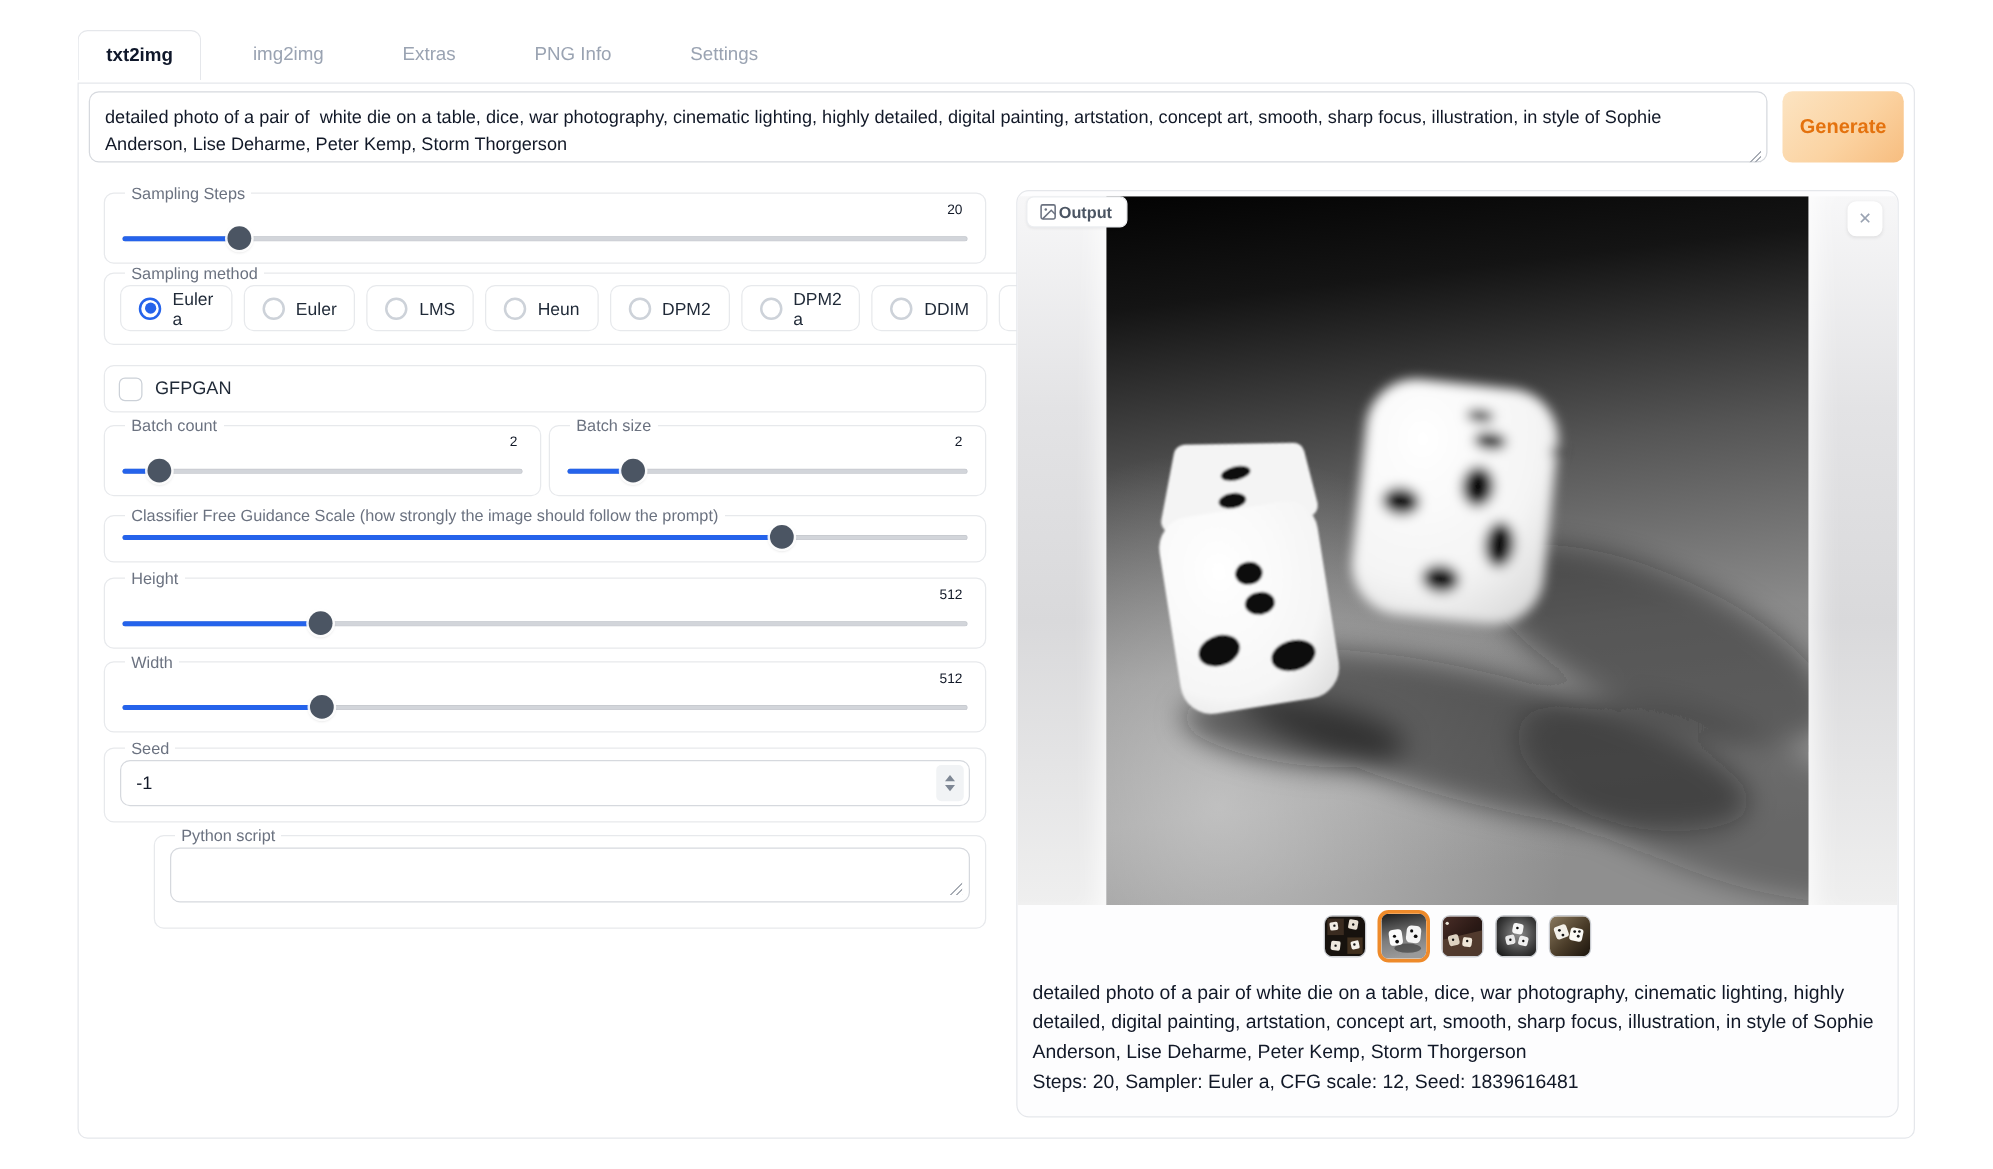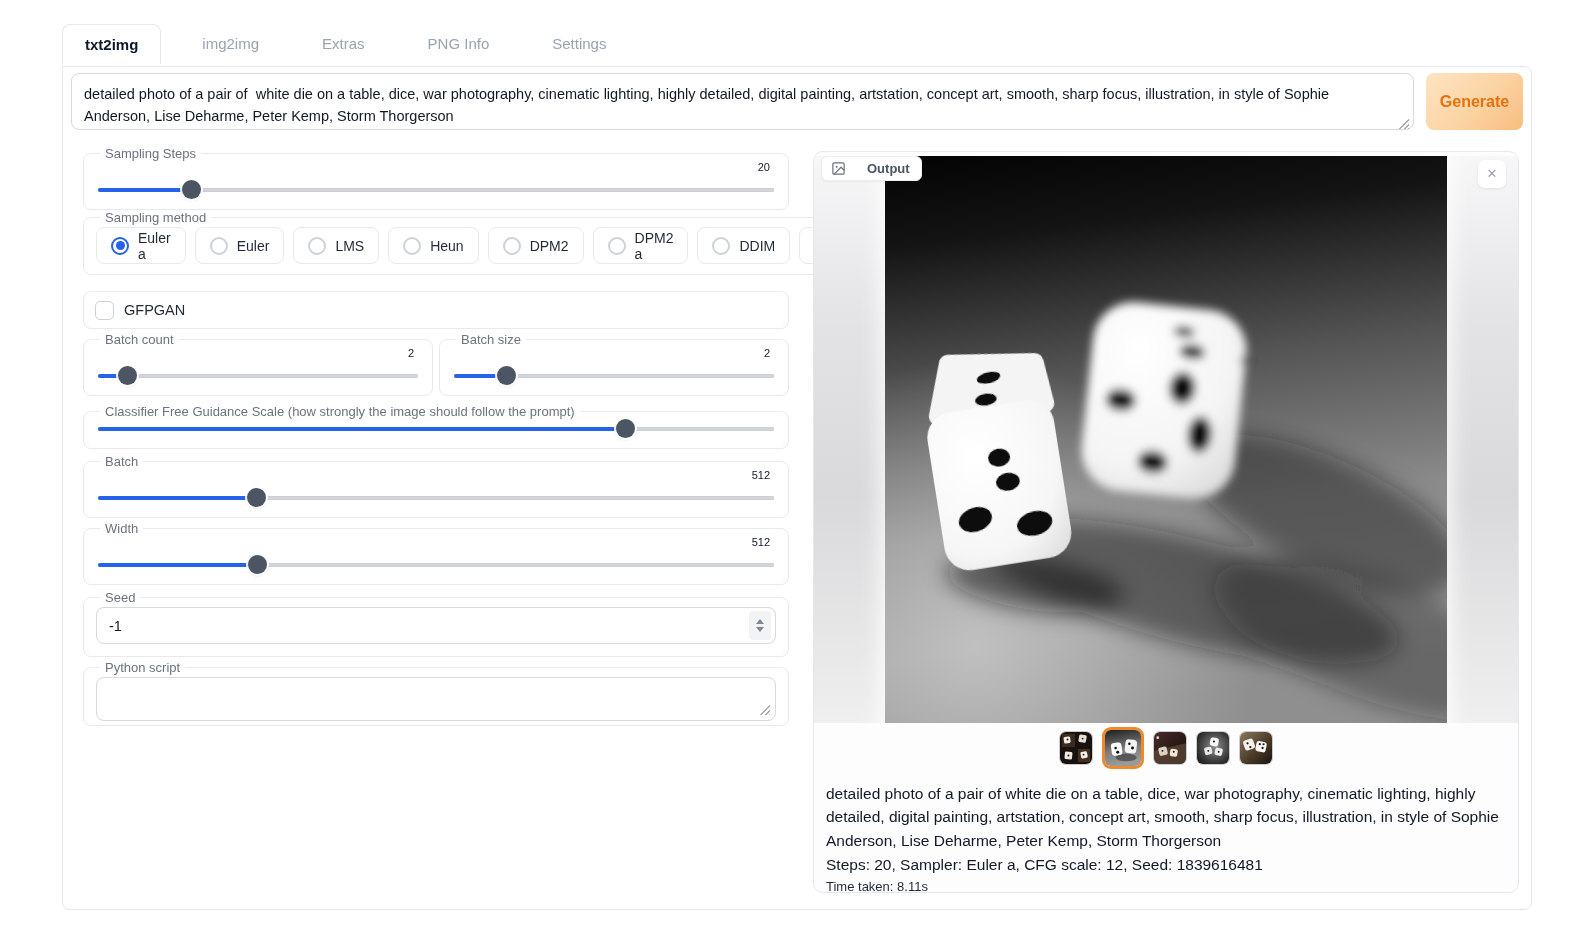--- a/index.html
+++ b/index.html
@@ -81,21 +81,21 @@
 
   
   .panel { position:relative; border:1px solid #e5e7eb; border-radius:10px; background:#fdfdfe;
     height:742px; overflow:hidden; }
   .gallery { display:flex; height:567px; margin-top:4px; }
   .strip { flex:1; background:linear-gradient(180deg,#f7f7f8 0%,#e3e3e5 30%,#d9d9db 60%,#efefef 100%); }
   .strip.l { box-shadow:inset -18px 0 22px -14px rgba(255,255,255,.9); }
   .strip.r { box-shadow:inset 18px 0 22px -14px rgba(255,255,255,.9); }
   .mainimg { width:562px; height:100%; flex:none; cursor:pointer; }
   .outtag { position:absolute; left:7px; top:4px; background:#fff; border:1px solid #eceef1;
-    border-radius:6px; padding:4px 11px 4px 9px; display:flex; align-items:center; gap:21px;
+    border-radius:6px; padding:4px 11px 4px 9px; display:flex; align-items:center; gap:1px;
     box-shadow:0 1px 2px rgba(0,0,0,.05); }
   .outtag span { font-size:13px; font-weight:700; color:#4b5563; }
   .closebtn { position:absolute; right:12px; top:8px; width:28px; height:28px; background:#fff;
     border:none; border-radius:7px; color:#9aa3b2; font-size:13px; cursor:pointer;
     box-shadow:0 1px 3px rgba(0,0,0,.08); line-height:28px; text-align:center; }
   .thumbs { display:flex; justify-content:center; align-items:center; gap:9px; height:50px; }
   .thumb { width:34px; height:34px; border-radius:7px; overflow:hidden; border:1px solid #c9ccd1;
     cursor:pointer; flex:none; }
   .thumb.sel { width:42px; height:42px; border:3px solid #ee8a2a; border-radius:9px; }
   .thumb svg { display:block; width:100%; height:100%; }
@@ -220,21 +220,21 @@
           <div class="sliderbox">
             <div class="sl-track"></div>
             <div class="sl-fill" style="width: 78%;"></div>
             <div class="sl-thumb" style="left: calc(78% - 9px);"></div>
           </div>
         </fieldset>
 
         <div class="gap5"></div>
 
         <fieldset>
-          <legend>Batch</legend>
+          <legend>Height</legend>
           <div class="val">512</div>
           <div class="sliderbox">
             <div class="sl-track"></div>
             <div class="sl-fill" style="width: 23.3%;"></div>
             <div class="sl-thumb" style="left: calc(23.3% - 9px);"></div>
           </div>
         </fieldset>
         <div class="gap3"></div>
         <fieldset>
           <legend>Width</legend>
@@ -252,21 +252,21 @@
           <legend>Seed</legend>
           <div class="seed-input-wrap">
             <input class="seed-input" value="-1" style="">
             <span class="spinner">
                 <b class="spin-up"></b>
                 <b class="spin-dn"></b>
               </span>
           </div>
         </fieldset>
         <div class="gap3"></div>
-        <fieldset style="padding-bottom:4px;">
+        <fieldset style="padding-bottom:20px;margin-left:40px;">
           <legend>Python script</legend>
           <div class="script-box">
             <span class="rz"></span>
           </div>
         </fieldset>
 
       </div>
 
       <div class="right">
         <div class="panel">
@@ -442,20 +442,19 @@
                 <circle cx="21" cy="13" r="1.2" fill="#151515"></circle>
                   <circle cx="24" cy="17" r="1.2" fill="#151515"></circle>
                 <circle cx="25" cy="13" r="1.1" fill="#151515"></circle>
                 </svg>
             </div>
           </div>
 
           <div class="caption-area">
             <div class="cap">detailed photo of a pair of white die on a table, dice, war photography, cinematic lighting, highly detailed, digital painting, artstation, concept art, smooth, sharp focus, illustration, in style of Sophie Anderson, Lise Deharme, Peter Kemp, Storm Thorgerson</div>
             <div class="params">Steps: 20, Sampler: Euler a, CFG scale: 12, Seed: 1839616481</div>
-            <div class="timetaken">Time taken: 8.11s</div>
           </div>
 
         </div>
       </div>
     </div>
   </div>
 </div>
 
 </body></html>

